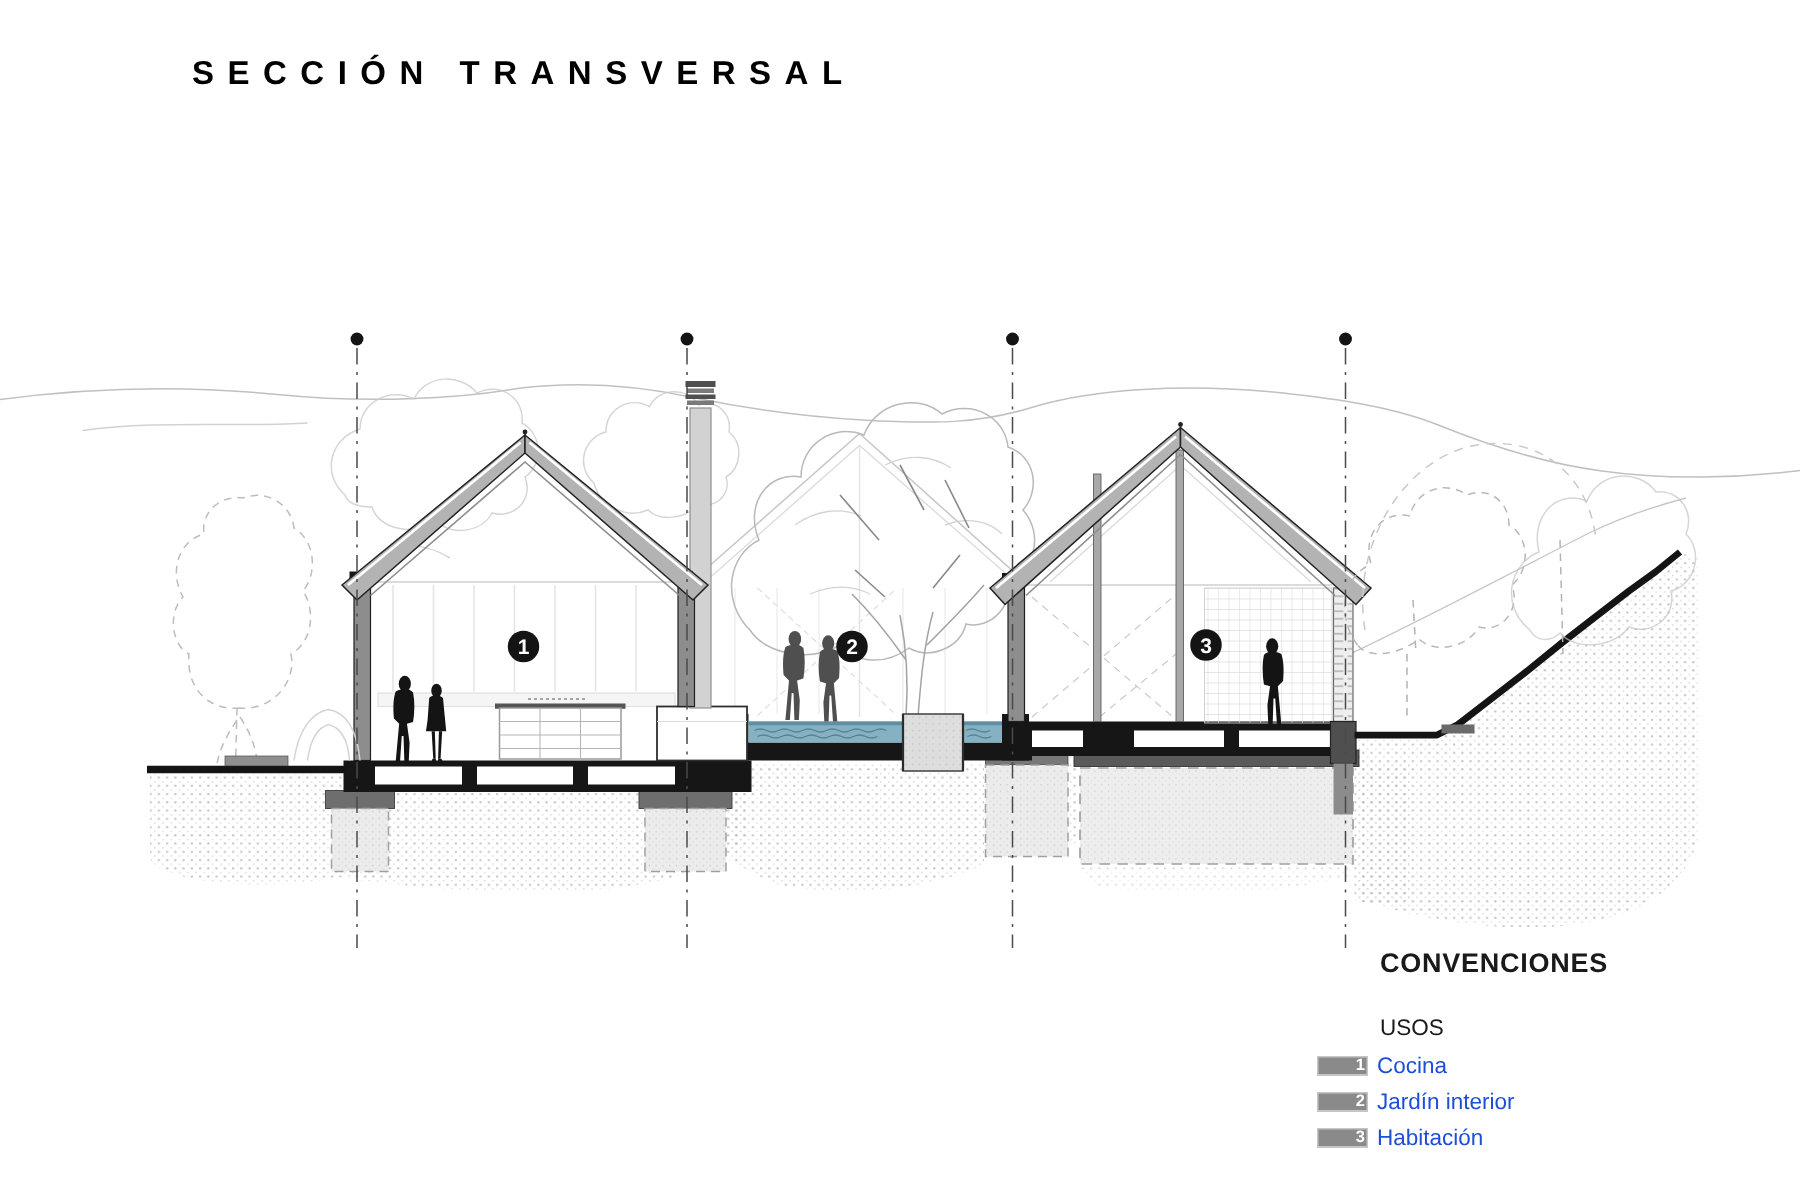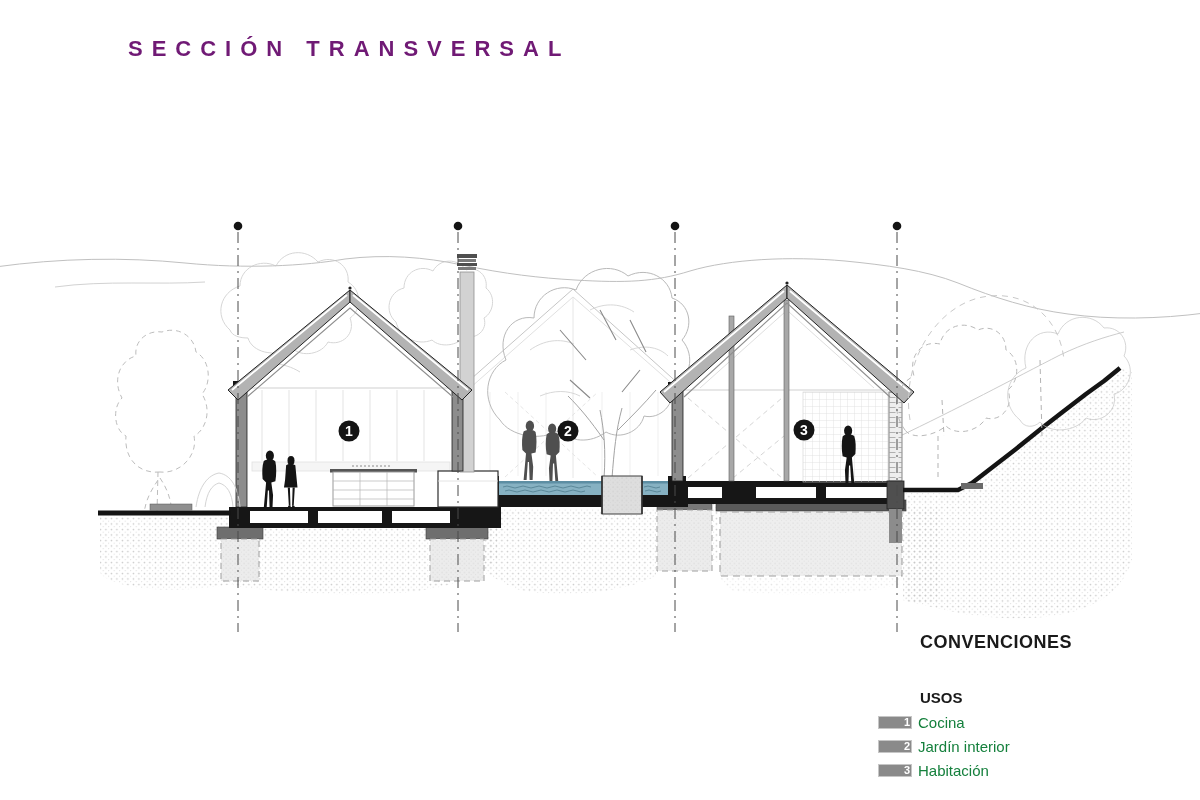--- a/index.html
+++ b/index.html
@@ -1,30 +1,30 @@
 <!DOCTYPE html>
 <html><head>
 <meta charset="utf-8">
 <style>
   html,body{margin:0;padding:0;background:#ffffff;}
   #page{position:relative;width:1200px;height:800px;background:#ffffff;overflow:hidden;
         font-family:"Liberation Sans", sans-serif;color:#1a1a1a;}
   #drawing{position:absolute;left:0;top:0;}
   .title{position:absolute;left:128px;top:36px;font-size:22px;font-weight:800;
-         letter-spacing:9px;color:#701a75;white-space:nowrap;}
+         letter-spacing:9px;color:#000000;white-space:nowrap;}
   .legend{position:absolute;left:878px;top:632px;}
   .legend-heading{margin-left:42px;font-size:18px;font-weight:800;letter-spacing:.5px;}
-  .legend-group{margin-left:42px;margin-top:36px;font-size:15px;font-weight:700;}
+  .legend-group{margin-left:42px;margin-top:24px;font-size:15px;font-weight:400;}
   .legend-items{margin-top:8px;display:flex;flex-direction:column;gap:7px;}
   .legend-row{display:flex;align-items:center;gap:6px;}
   .swatch{position:relative;width:34px;height:13px;background:#8a8a8a;
           border:1px solid #c6c6c6;box-sizing:border-box;flex:0 0 auto;}
   .swatch .num{position:absolute;right:1px;top:-1px;color:#ffffff;font-size:11px;
                font-weight:700;line-height:13px;}
-  .legend-label{font-size:15px;color:#15803d;}
+  .legend-label{font-size:15px;color:#1d4ed8;}
 </style>
 </head>
 <body>
 
 <div id="page">
 
   <div class="title">SECCIÓN TRANSVERSAL</div>
 
   <svg id="drawing" width="1200" height="800" viewBox="0 0 1200 800" xmlns="http://www.w3.org/2000/svg">
     <defs>

